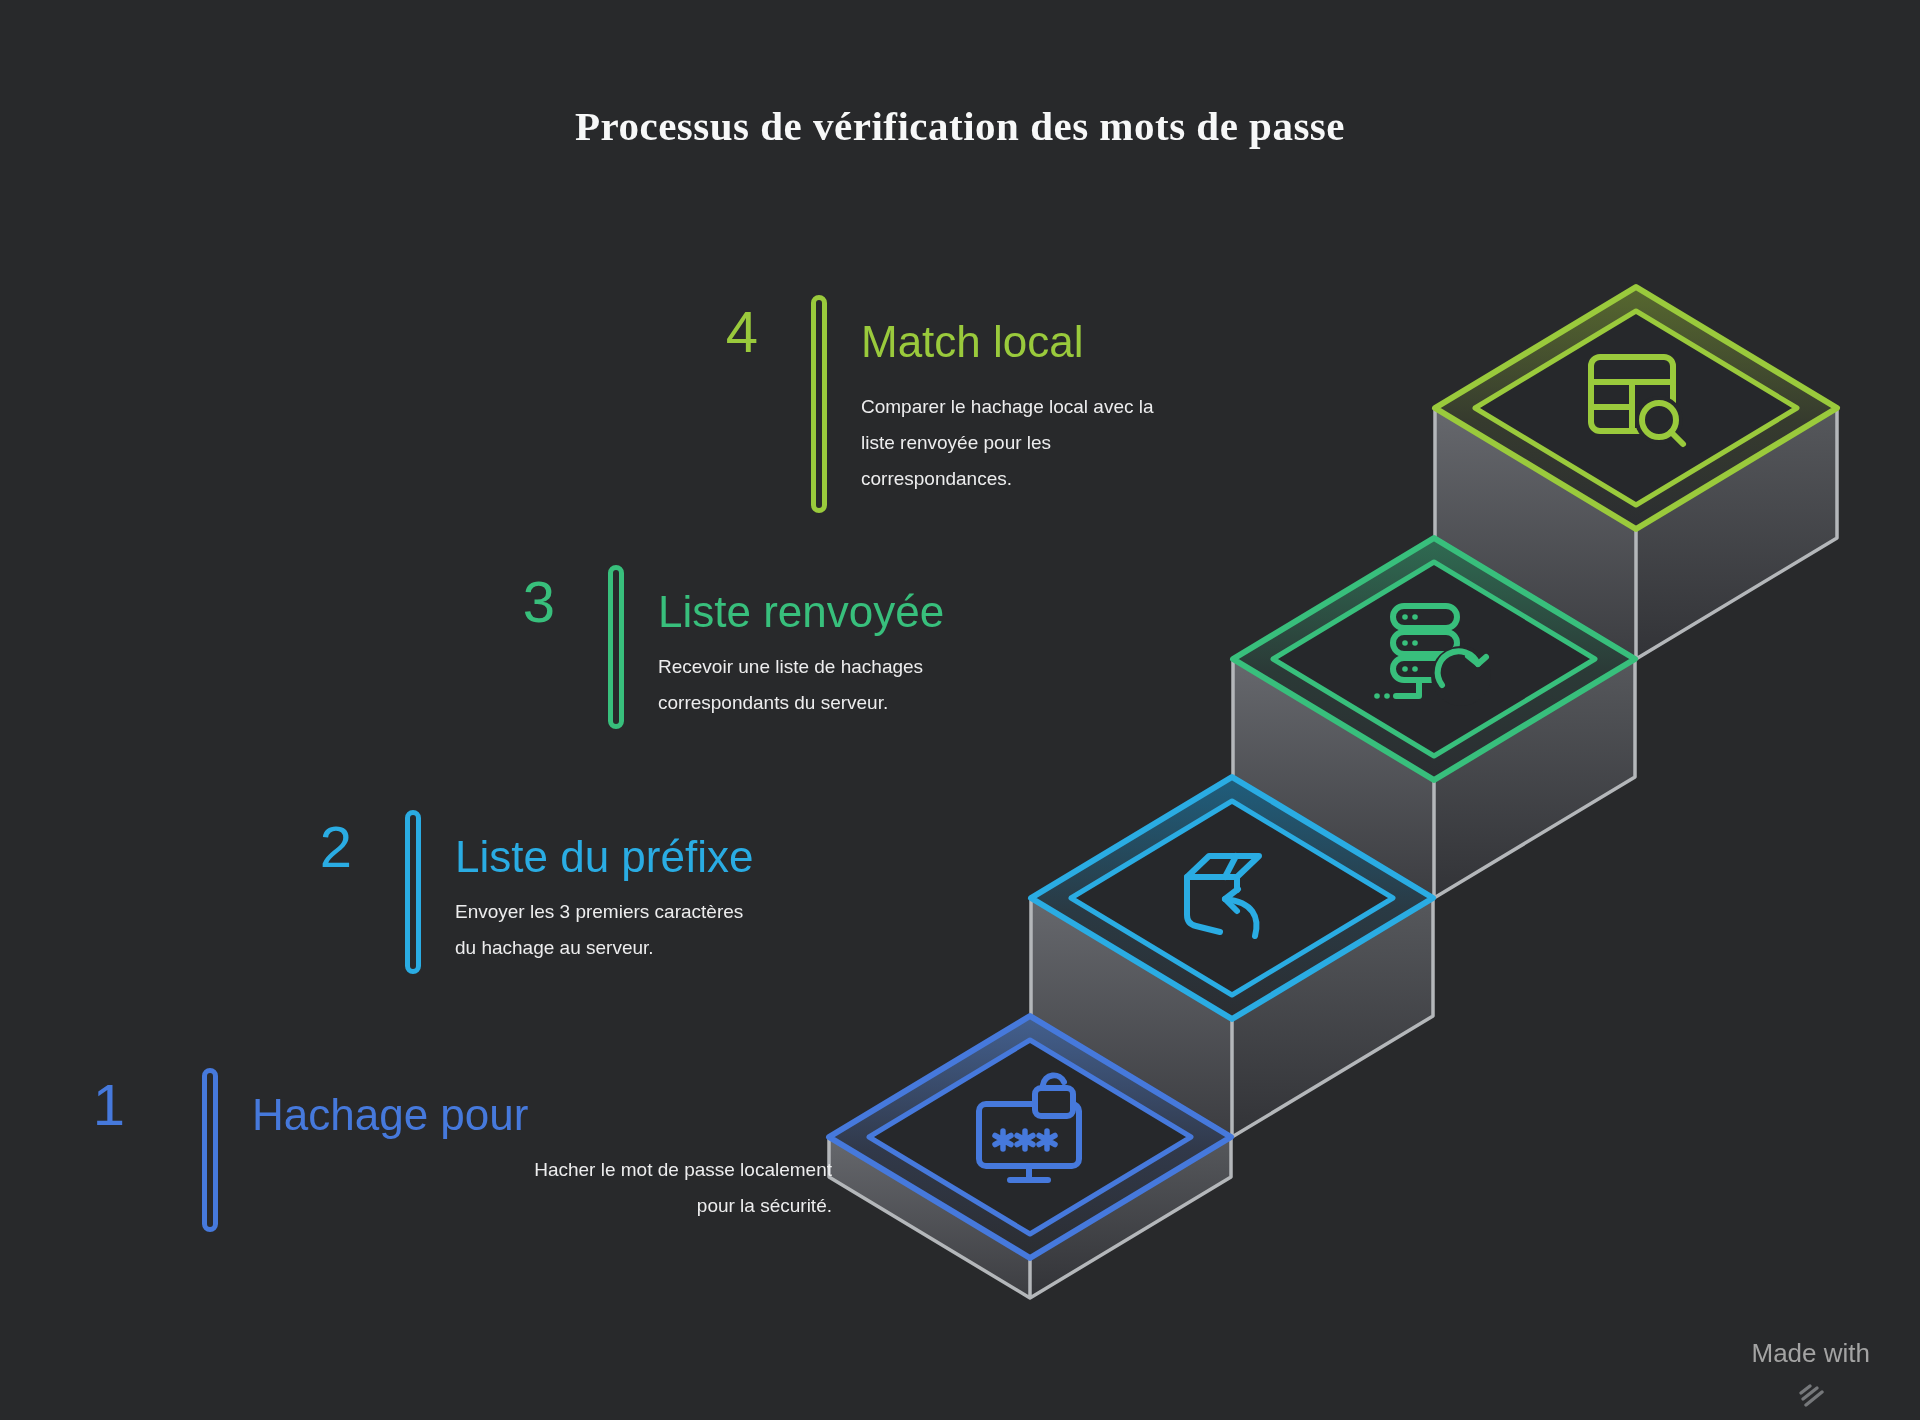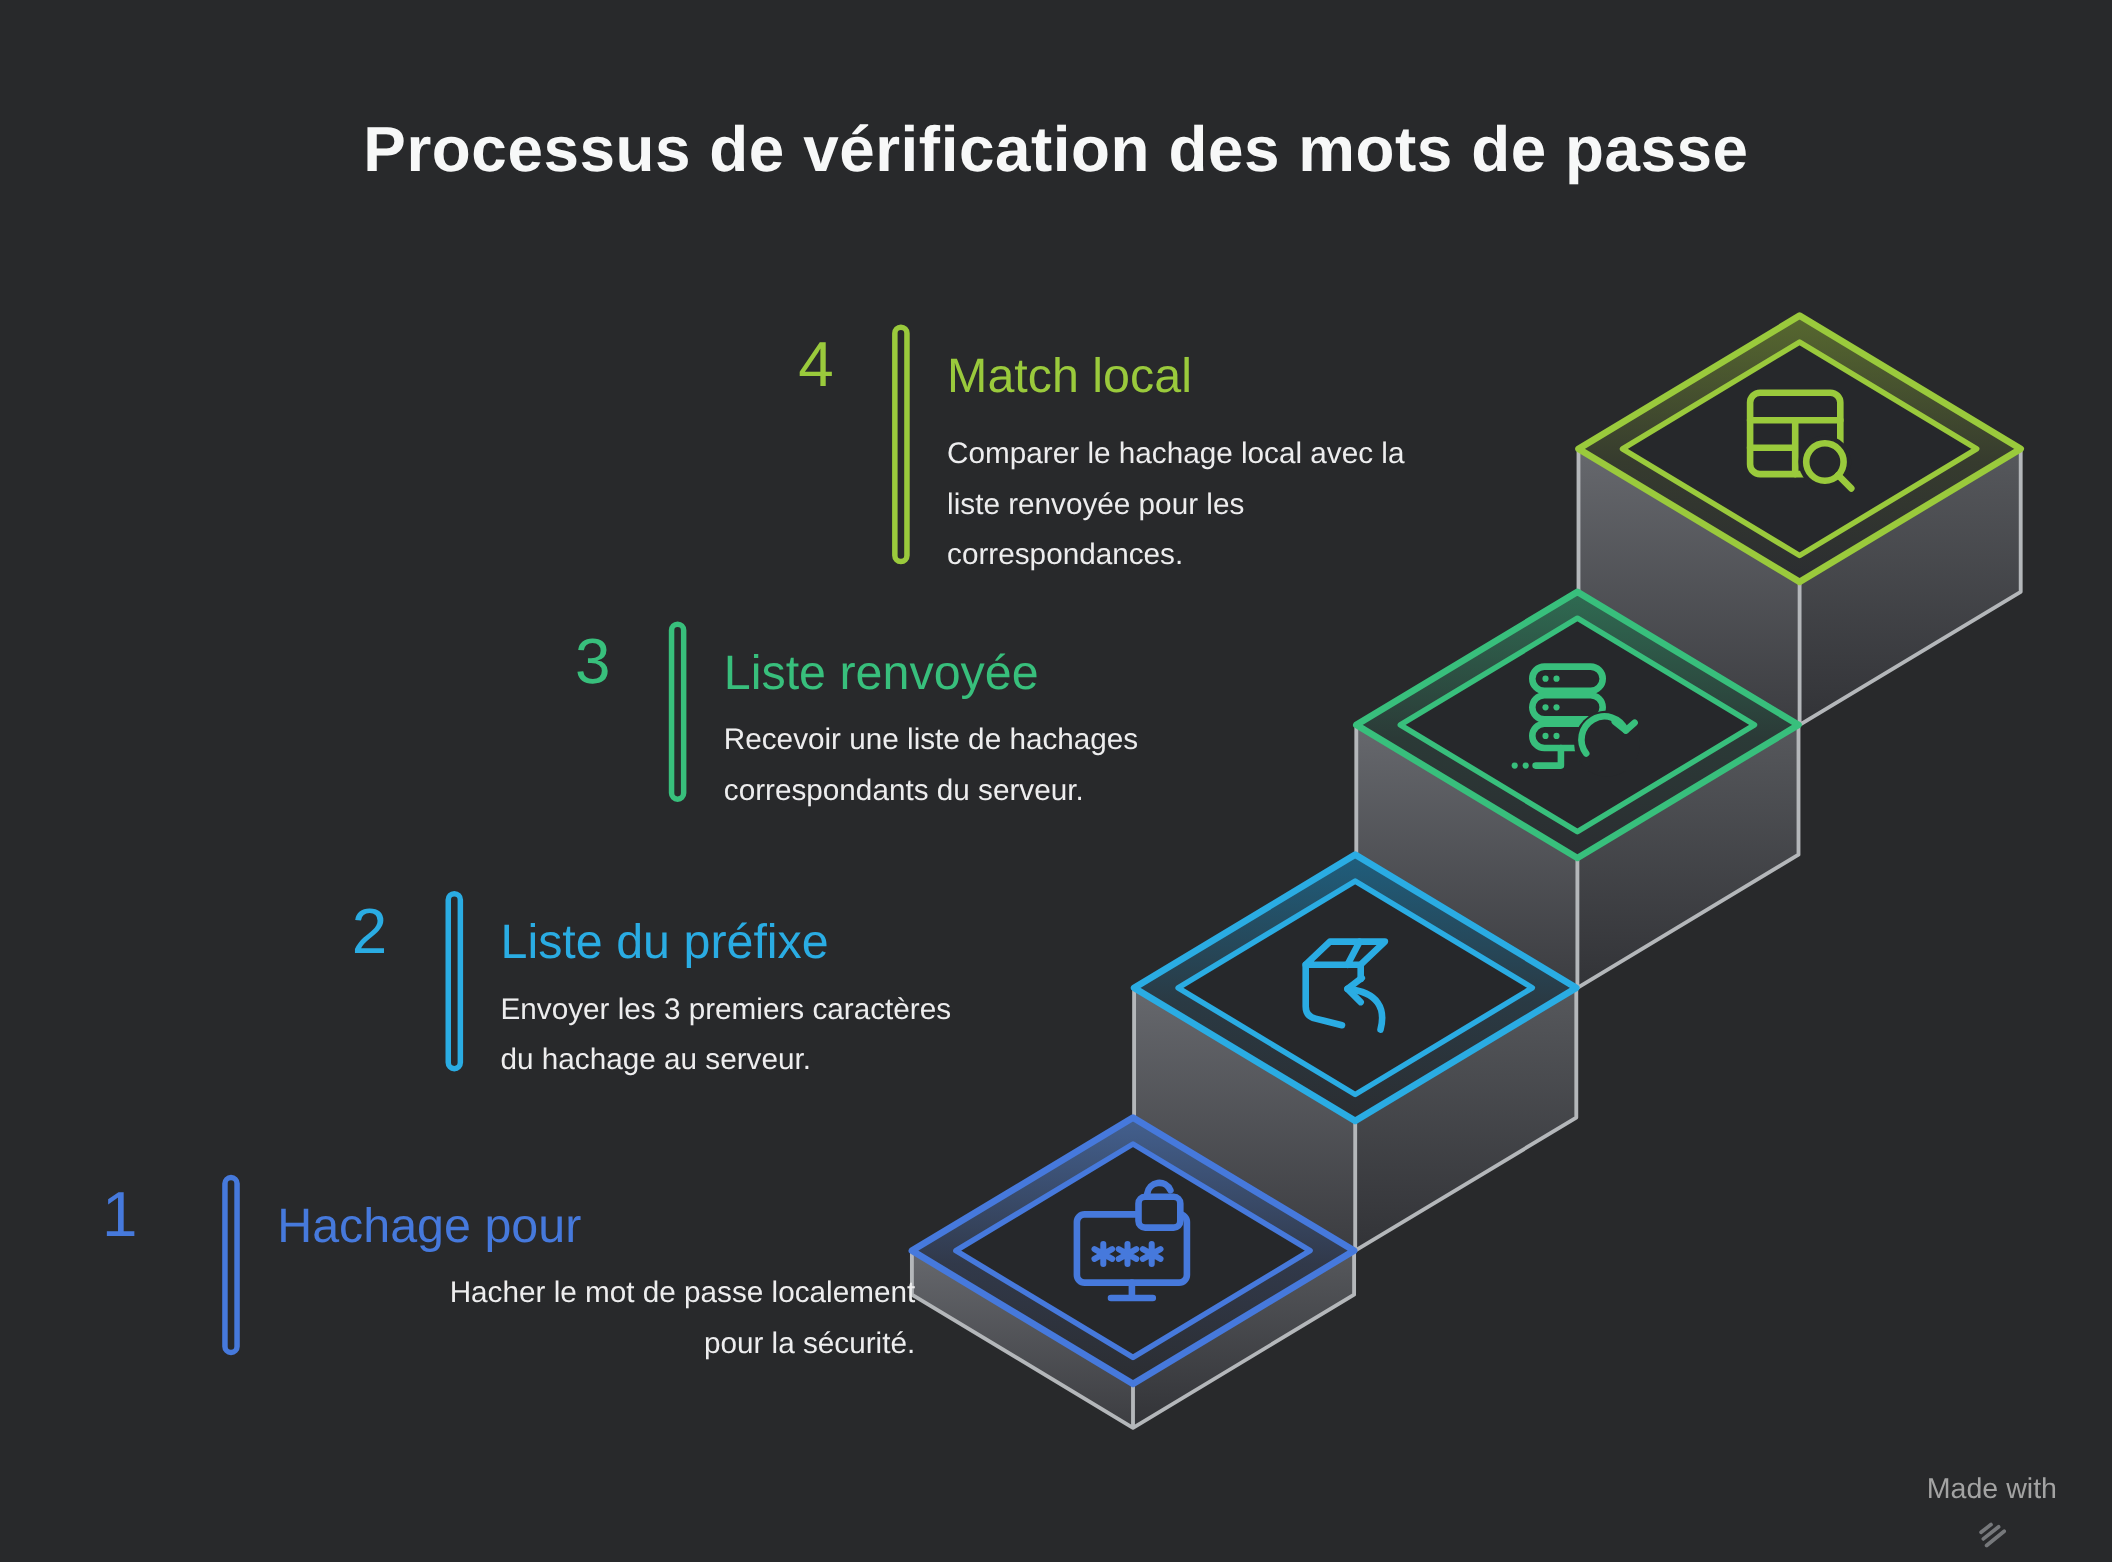--- a/index.html
+++ b/index.html
@@ -1,24 +1,24 @@
 <!DOCTYPE html>
 <html><head>
 <meta charset="utf-8">
 <style>
   html,body{margin:0;padding:0;background:#1d1e1f;}
   #canvas{position:relative;width:1920px;height:1420px;background:#28292B;overflow:hidden;
           font-family:"Liberation Sans","DejaVu Sans",sans-serif;}
   #stair{position:absolute;left:0;top:0;}
   .main-title{position:absolute;left:0;right:0;top:102px;text-align:center;
-              font-size:58px;font-weight:700;color:#F7F8F8;letter-spacing:.5px;}
+              font-size:41px;font-weight:700;color:#F7F8F8;letter-spacing:.5px;font-family:Liberation Serif, serif;}
   .num{position:absolute;width:56px;text-align:right;font-size:58px;font-weight:400;line-height:1;}
   .bar{position:absolute;width:16px;border:5px solid;border-radius:8px;box-sizing:border-box;background:transparent;}
   .stitle{position:absolute;font-size:44px;font-weight:400;line-height:1.25;margin-top:15px;}
-  .sdesc{position:absolute;font-size:27px;line-height:46px;color:#EDEDEE;white-space:pre-line;width:580px;}
+  .sdesc{position:absolute;font-size:19px;line-height:36px;color:#EDEDEE;white-space:pre-line;width:580px;}
   
   .c1{color:#4679DC;} .b1{border-color:#4679DC;}
   .s1-num{left:69px;top:1076px;} .s1-bar{left:202px;top:1068px;height:164px;}
   .s1-title{left:252px;top:1072px;} .s1-desc{left:252px;top:1152px;text-align:right;}
   
   .c2{color:#2AACE3;} .b2{border-color:#2AACE3;}
   .s2-num{left:296px;top:818px;} .s2-bar{left:405px;top:810px;height:164px;}
   .s2-title{left:455px;top:814px;} .s2-desc{left:455px;top:894px;}
   
   .c3{color:#38BF7C;} .b3{border-color:#38BF7C;}

